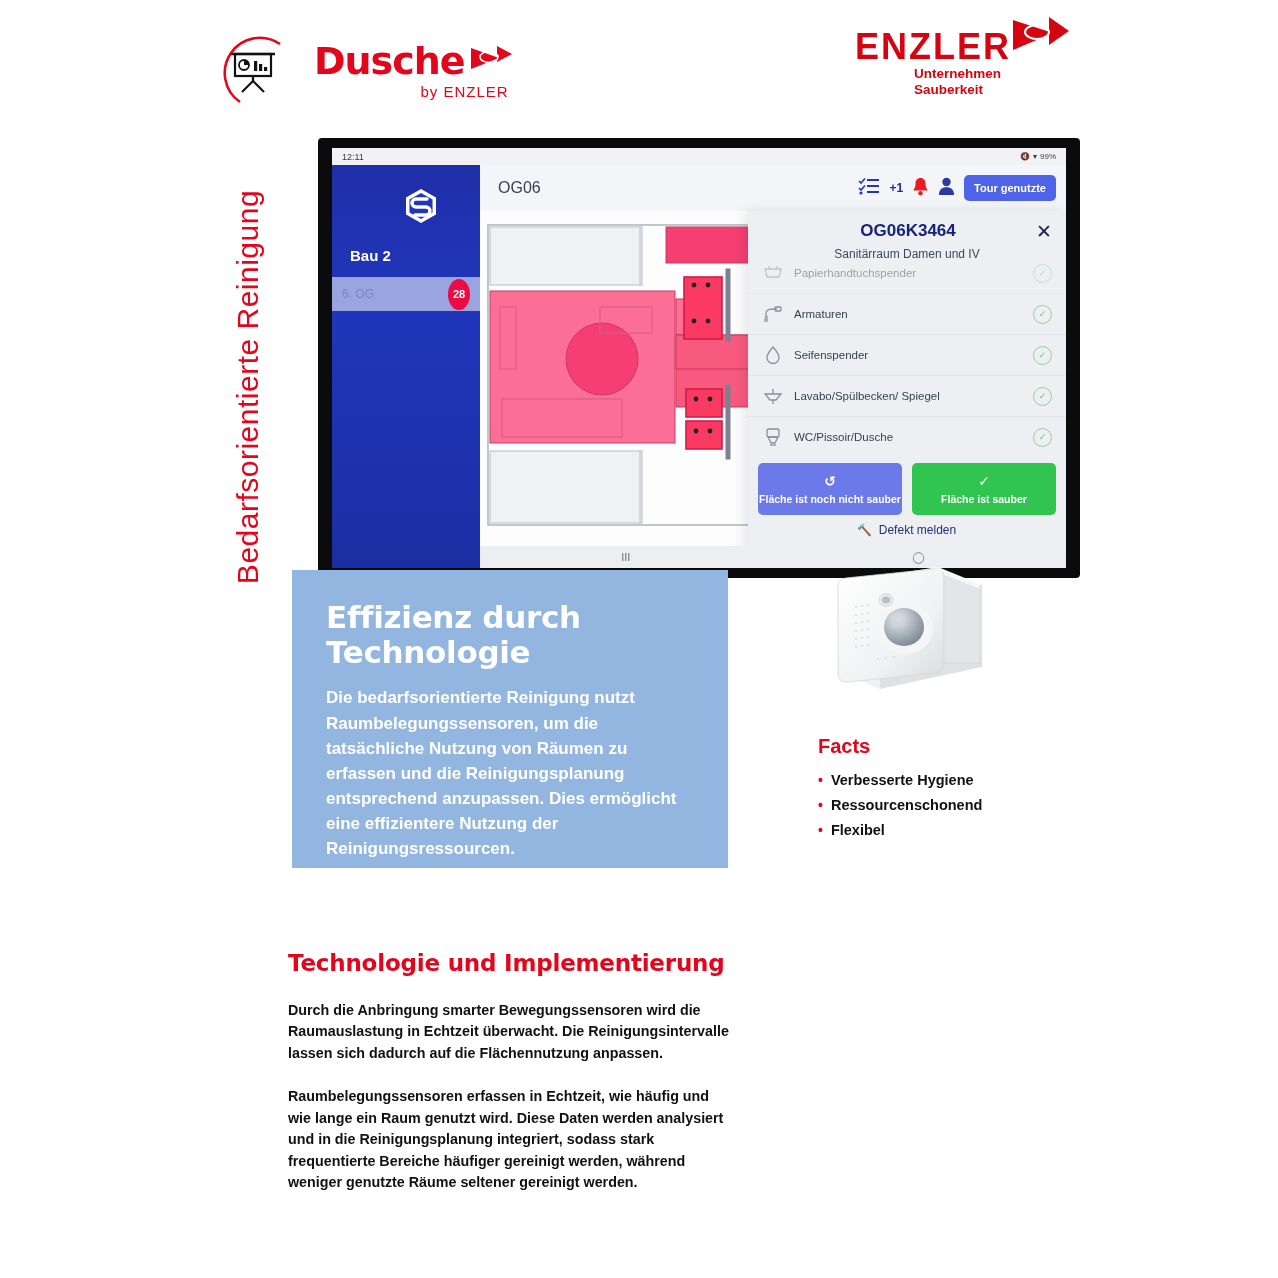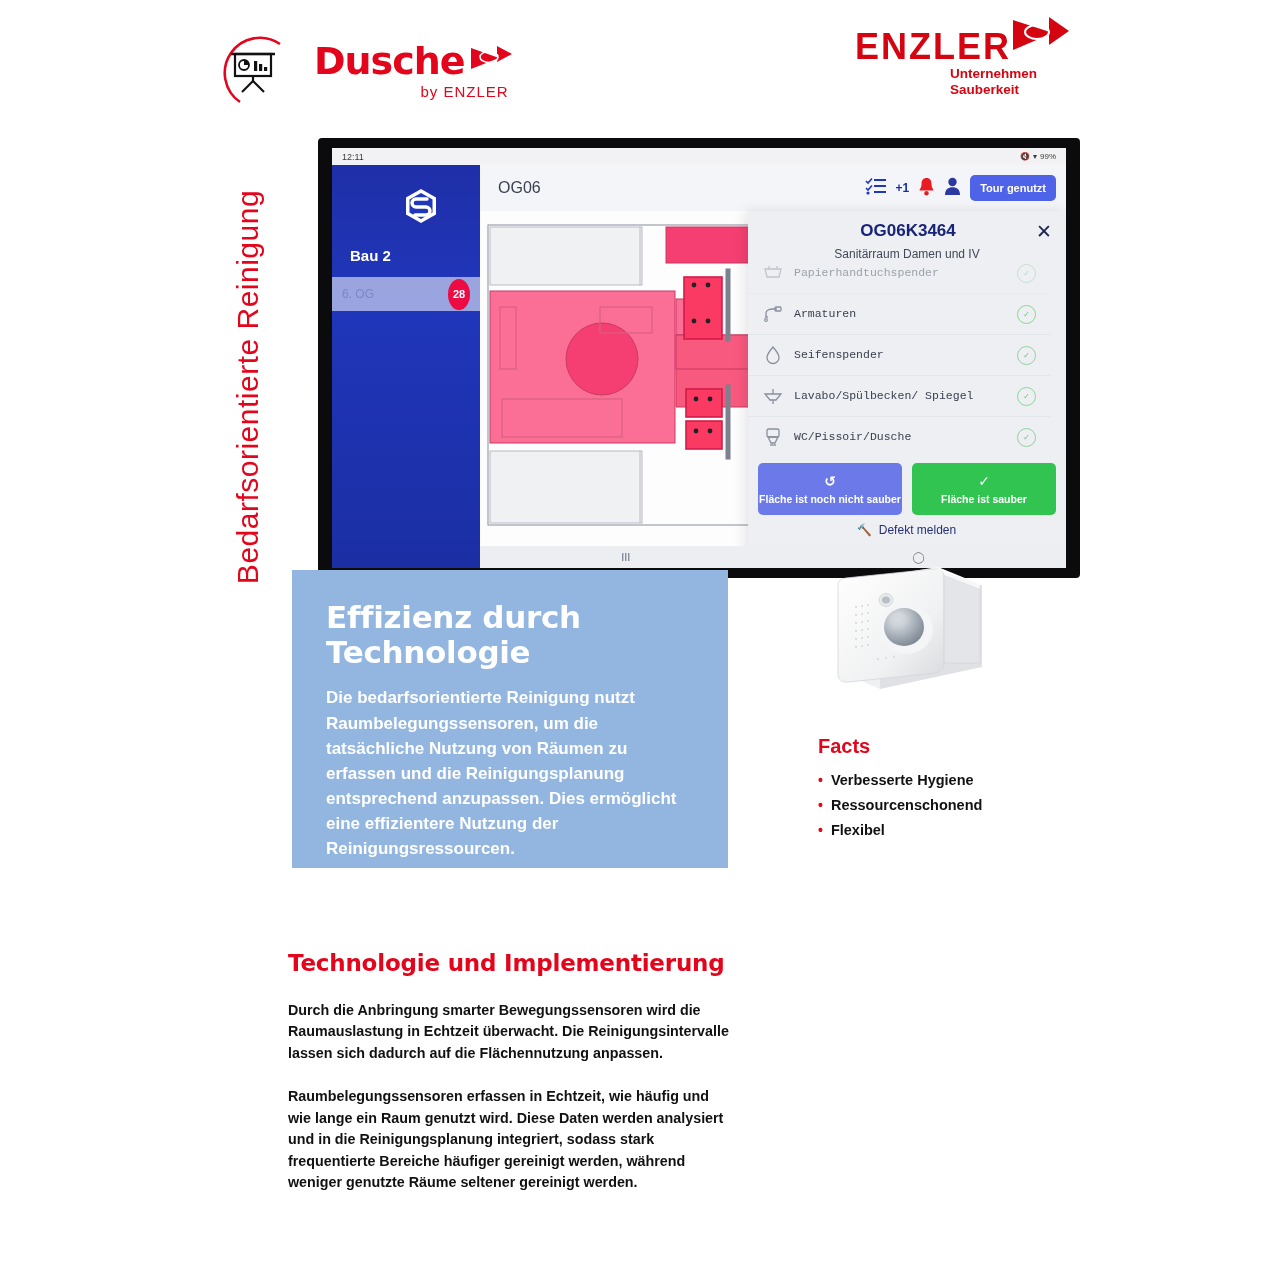--- a/index.html
+++ b/index.html
@@ -15,21 +15,21 @@
   .dl-icon{width:86px;height:86px;position:relative;}
   .dl-icon svg{position:absolute;left:0;top:0;}
   .dl-word{display:flex;flex-direction:column;align-items:flex-start;}
   .dl-title{display:flex;align-items:center;gap:4px;}
   .dl-digilab{font-size:38px;font-weight:bold;color:#e3051b;letter-spacing:-1px;line-height:1;font-family:"DejaVu Sans",sans-serif;}
   .dl-by{font-size:15px;color:#e3051b;letter-spacing:1px;margin-top:3px;align-self:flex-end;padding-right:4px;}
 
   .enzler-block{position:absolute;left:855px;top:30px;}
   .ez-row{display:flex;align-items:flex-start;gap:4px;}
   .ez-name{font-size:36px;font-weight:bold;color:#d40511;letter-spacing:2px;line-height:0.95;font-family:"Liberation Sans",sans-serif;}
-  .ez-sub{font-size:13.5px;font-weight:bold;color:#d40511;line-height:1.2;margin-top:2px;margin-left:95px;}
+  .ez-sub{font-size:13.5px;font-weight:bold;color:#d40511;line-height:1.2;margin-top:2px;margin-left:59px;}
 
   
   .side-title{
     position:absolute;left:-12px;top:370px;width:520px;
     transform:rotate(-90deg);transform-origin:center center;
     text-align:center;font-size:30px;color:#e3051b;letter-spacing:0.5px;
     font-family:"Liberation Sans",sans-serif;
   }
 
   
@@ -56,21 +56,21 @@
   .plan{position:absolute;left:148px;top:46px;right:0;bottom:22px;background:#fff;overflow:hidden;}
   .navbar{position:absolute;left:148px;bottom:0;right:0;height:22px;background:#eceef2;display:flex;align-items:center;justify-content:space-around;}
   .nav-g{color:#6a6f7d;font-size:11px;}
 
   
   .panel{position:absolute;right:0;top:46px;width:318px;bottom:0;background:#edeff2;box-shadow:-3px 0 12px rgba(0,0,0,.10);}
   .panel-head{display:flex;align-items:center;justify-content:flex-end;padding:10px 14px 2px 14px;}
   .panel-id{font-size:17px;font-weight:bold;color:#17227a;flex:1;text-align:center;padding-left:18px;}
   .panel-x{font-size:19px;color:#1b2350;line-height:1;}
   .panel-sub{text-align:center;font-size:12px;color:#424859;margin-top:4px;}
-  .chk-list{position:absolute;left:0;right:16px;top:52px;height:194px;overflow:hidden;font-family:Liberation Mono, monospace;}
+  .chk-list{position:absolute;left:0;right:0;top:52px;height:194px;overflow:hidden;}
   .chk-row{display:flex;align-items:center;gap:10px;padding:9px 14px;border-bottom:1px solid #e2e5ea;}
   .chk-row.faded{opacity:.45;}
   .chk-ic{width:22px;height:22px;flex:0 0 22px;color:#7a8090;}
   .chk-label{flex:1;font-size:11.5px;color:#3a4050;line-height:1.25;}
   .chk-ok{width:17px;height:17px;border:1.4px solid #8fd49a;border-radius:50%;display:flex;align-items:center;justify-content:center;color:#6cc17c;font-size:9px;}
   .panel-btns{position:absolute;left:10px;right:10px;top:252px;display:flex;gap:10px;}
   .pbtn{flex:1;border-radius:5px;height:52px;display:flex;flex-direction:column;align-items:center;justify-content:center;color:#fff;font-size:10.5px;font-weight:bold;text-align:center;line-height:1.2;}
   .pbtn.blue{background:#6b7ae8;}
   .pbtn.green{background:#31c451;}
   .pbtn .gl{font-size:14px;margin-bottom:3px;}
@@ -283,21 +283,21 @@
                 <path d="M8.5 1 C5 1 3.5 3.5 3.5 7 C3.5 11 1.5 12 1.5 13.5 L15.5 13.5 C15.5 12 13.5 11 13.5 7 C13.5 3.5 12 1 8.5 1 Z" fill="#ea1c23"></path>
                 <circle cx="8.5" cy="16.2" r="2.2" fill="#ea1c23"></circle>
               </svg>
             </span>
             <span>
               <svg width="17" height="18" viewBox="0 0 17 18">
                 <circle cx="8.5" cy="5" r="4.2" fill="#2a3a9e"></circle>
                 <path d="M1 18 C1 12.5 4.2 10.3 8.5 10.3 C12.8 10.3 16 12.5 16 18 Z" fill="#2a3a9e"></path>
               </svg>
             </span>
-            <span class="btn-tour">Tour genutzt</span>
+            <span class="btn-tour">Tour genutzte</span>
           </span>
         </div>
 
         <div class="panel">
           <div class="panel-head">
             <span class="panel-id">OG06K3464</span>
             <span class="panel-x">✕</span>
           </div>
           <div class="panel-sub">Sanitärraum Damen und IV</div>
 

